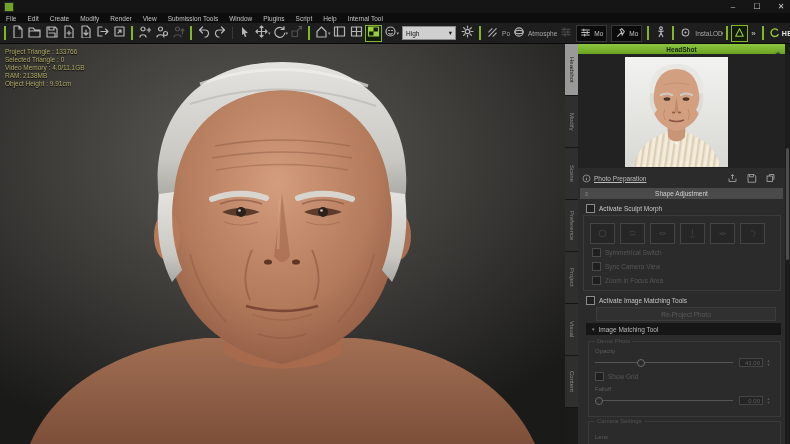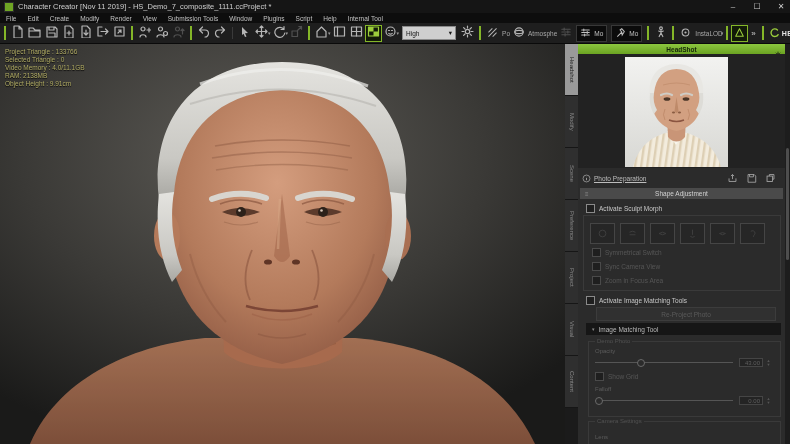--- a/index.html
+++ b/index.html
@@ -87,21 +87,20 @@
   .scrollbar{left:785px;top:44px;width:5px;height:400px;background:#1d1d1d;}
   .thumb{position:absolute;left:1px;top:104px;width:3px;height:112px;background:#4e4e4e;border-radius:2px;}
 </style>
 </head>
 <body>
 
 <div class="app">
 
   <div class="abs titlebar">
     <div class="appicon"></div>
-    <div class="title">Character Creator [Nov 11 2019] - HS_Demo_7_composite_1111.ccProject *</div>
     <div class="wctrls">
       <div class="wc">–</div>
       <div class="wc">☐</div>
       <div class="wc">✕</div>
     </div>
   </div>
 
   <div class="abs menubar">
     <span class="menu-item">File</span>
     <span class="menu-item">Edit</span>

